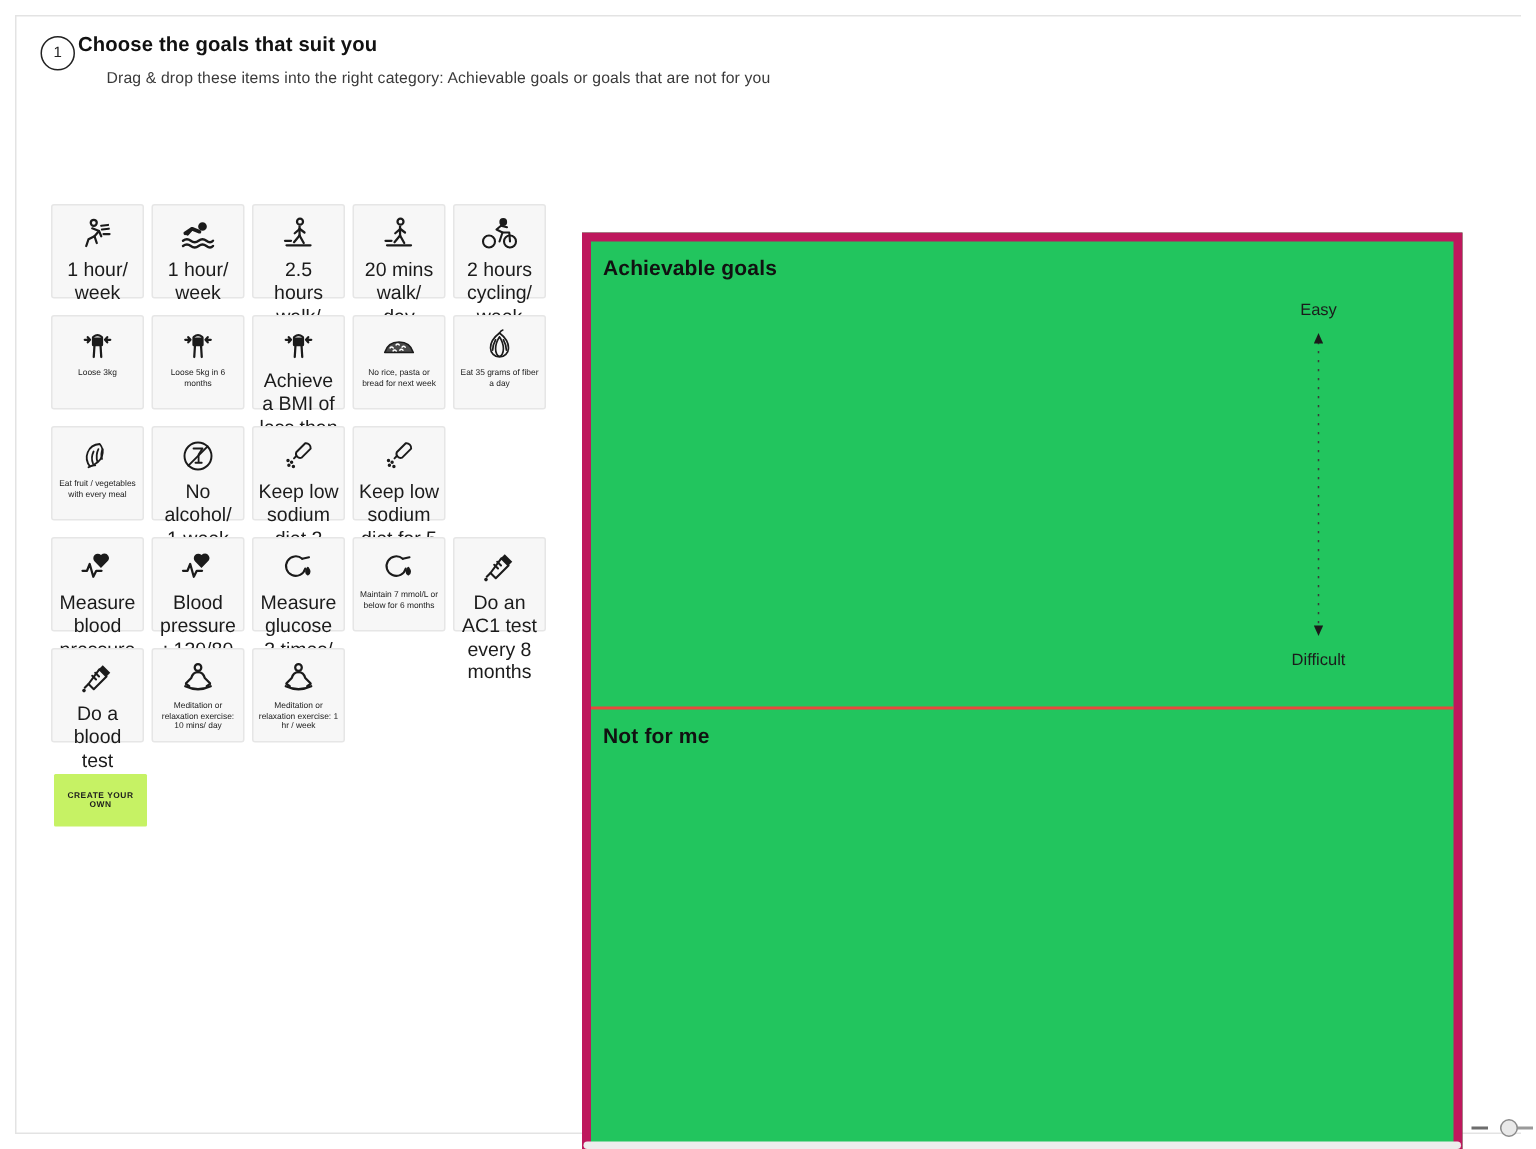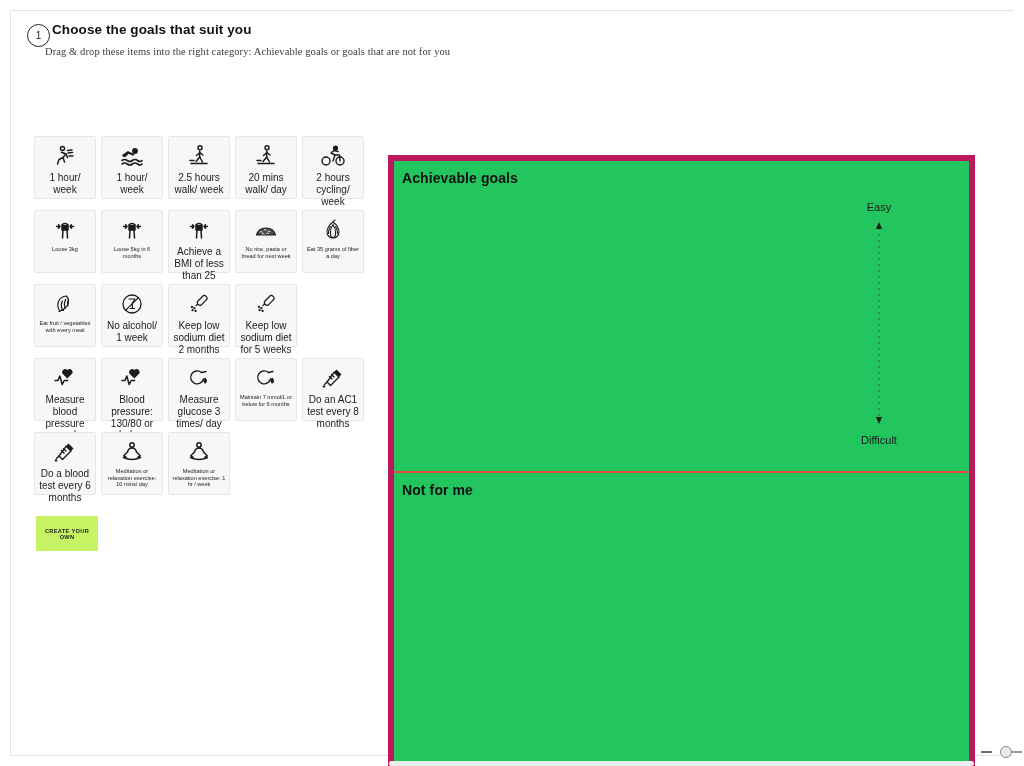--- a/index.html
+++ b/index.html
@@ -44,26 +44,25 @@
     background: #fff;
   }
   .step-title {
     margin-left: 25px;
     font-size: 13.5px;
     font-weight: bold;
     color: #111;
     letter-spacing: .1px;
   }
   .step-sub {
-    margin-left: 18px;
+    margin-left: 44px;
     margin-top: 9px;
     font-size: 10.5px;
     color: #3a3a3a;
     letter-spacing: .1px;
-    font-family: Liberation Serif, serif;
   }
 
   
   .tray {
     position: absolute;
     left: 34px; top: 136px;
     width: 340px;
   }
   .card-row {
     display: flex;
@@ -95,21 +94,21 @@
   }
   .card .glyph svg { display: block; }
   .card .clabel {
     margin-top: 3px;
     text-align: center;
     color: #1b1b1b;
     line-height: 1.18;
     width: 100%;
     word-wrap: break-word;
   }
-  .card .clabel.sz-m { font-size: 10px; }
+  .card .clabel.sz-m { font-size: 13px; }
   .card .clabel.sz-s { font-size: 5.6px; }
 
   
   .create-btn {
     position: absolute;
     left: 36px; top: 516px;
     width: 62px; height: 35px;
     background: #c6f264;
     border: none;
     border-radius: 1px;

